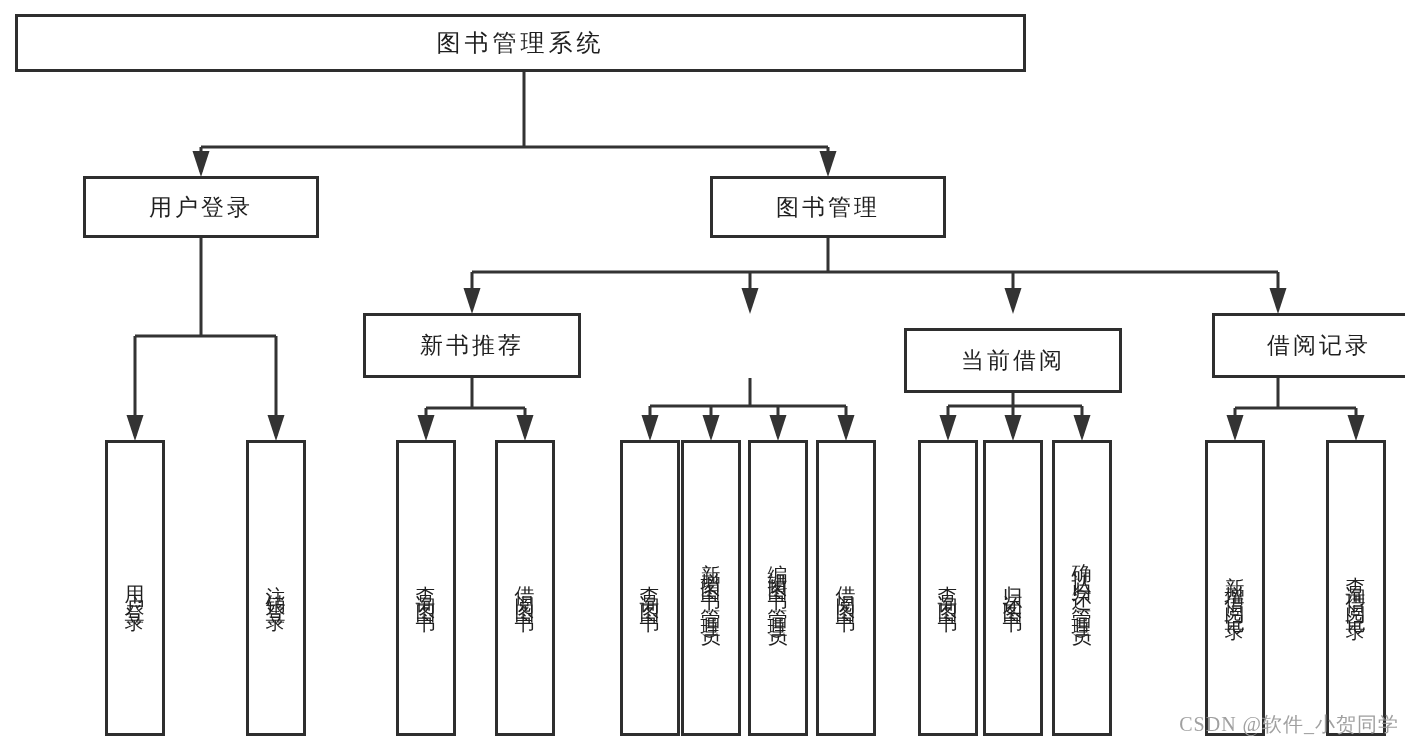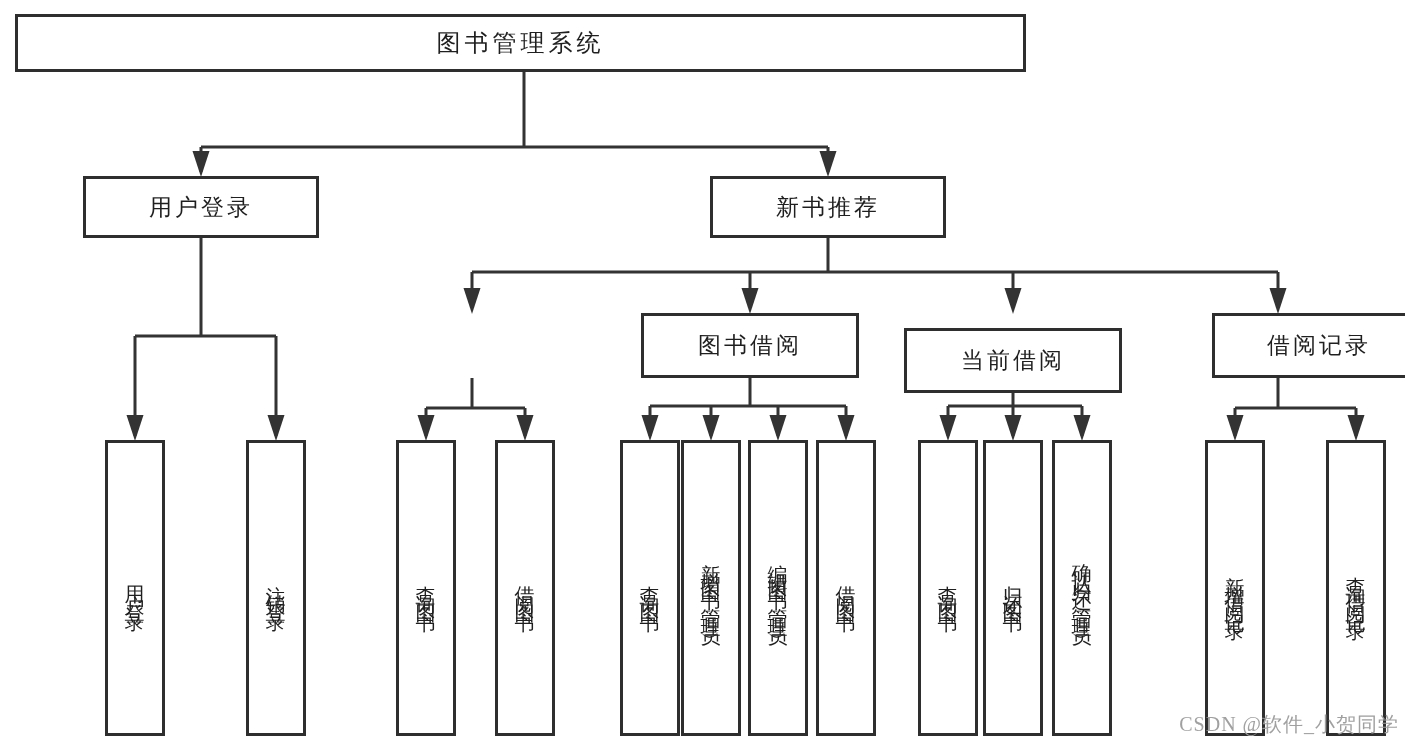--- a/index.html
+++ b/index.html
@@ -94,25 +94,25 @@
   </svg>
 
   <div class="box root" style="left:15px;top:14px;width:1011px;height:58px">
     <span class="lbl">图书管理系统</span>
   </div>
 
   <div class="box" style="left:83px;top:176px;width:236px;height:62px">
     <span class="lbl">用户登录</span>
   </div>
   <div class="box" style="left:710px;top:176px;width:236px;height:62px">
-    <span class="lbl">新书推荐</span>
+    <span class="lbl">图书管理</span>
   </div>
 
-  <div class="box" style="left:641px;top:313px;width:218px;height:65px">
-    <span class="lbl">图书借阅</span>
+  <div class="box" style="left:363px;top:313px;width:218px;height:65px">
+    <span class="lbl">新书推荐</span>
   </div>
   <div class="box" style="left:904px;top:328px;width:218px;height:65px">
     <span class="lbl">当前借阅</span>
   </div>
   <div class="box" style="left:1212px;top:313px;width:214px;height:65px">
     <span class="lbl">借阅记录</span>
   </div>
 
   <div class="box" style="left:105px;top:440px;width:60px;height:296px">
     <span class="vtext">用户登录</span>

